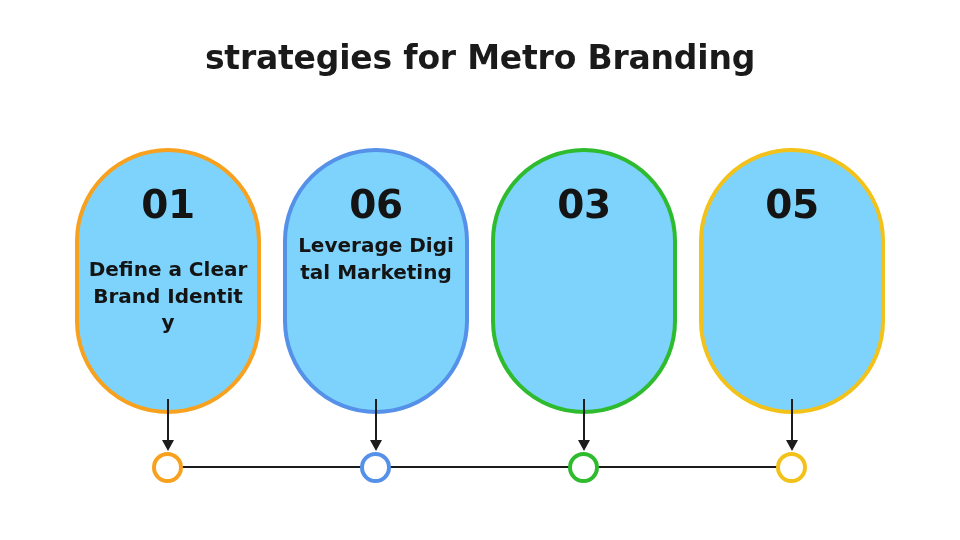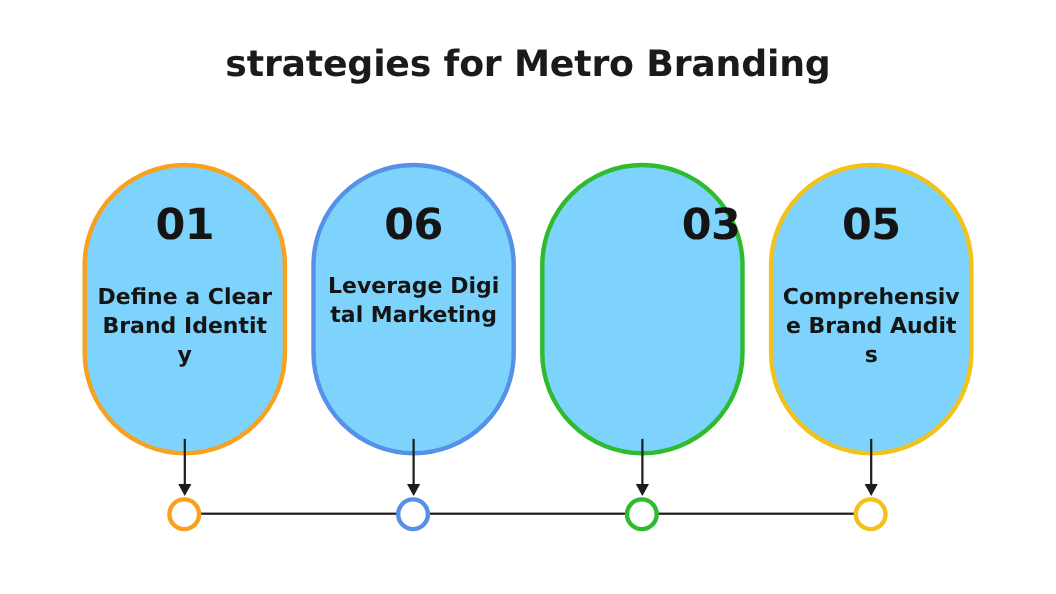--- a/index.html
+++ b/index.html
@@ -65,21 +65,21 @@
     font-weight: bold;
     color: #141414;
     line-height: 1.33;
     text-align: center;
     padding: 0 8px;
     margin-top: 32px;
     word-break: break-all;
     hyphens: none;
   }
   .card.card-3 .card-label { margin-top: 34px; }
-  .card.card-2 .card-label { margin-top: 22px; }
+  .card.card-2 .card-label { margin-top: 8px; }
 
   
   .connector {
     position: absolute;
     width: 12px;
     height: 60px;
     top: 399px;
   }
   .connector .stem {
     position: absolute;
@@ -130,27 +130,26 @@
   <div class="card card-1" style="left: 75px; border-color: rgb(247, 161, 30);">
     <div class="card-number">01</div>
     <div class="card-label">Define a Clear Brand Identity</div>
   </div>
 
   <div class="card card-2" style="left: 283px; border-color: rgb(85, 145, 232);">
     <div class="card-number">06</div>
     <div class="card-label">Leverage Digital Marketing</div>
   </div>
 
-  <div class="card card-3" style="left: 491px; border-color: rgb(46, 187, 46); align-items: flex-end;">
+  <div class="card card-3" style="left: 491px; border-color: rgb(46, 187, 46);">
     <div class="card-number">03</div>
   </div>
 
   <div class="card card-4" style="left: 699px; border-color: rgb(242, 194, 26);">
     <div class="card-number">05</div>
-    <div class="card-label">Comprehensive Brand Audits</div>
   </div>
 
   <div class="connector" style="left:162px;">
     <div class="stem"></div>
     <div class="head"></div>
   </div>
   <div class="connector" style="left:370px;">
     <div class="stem"></div>
     <div class="head"></div>
   </div>

